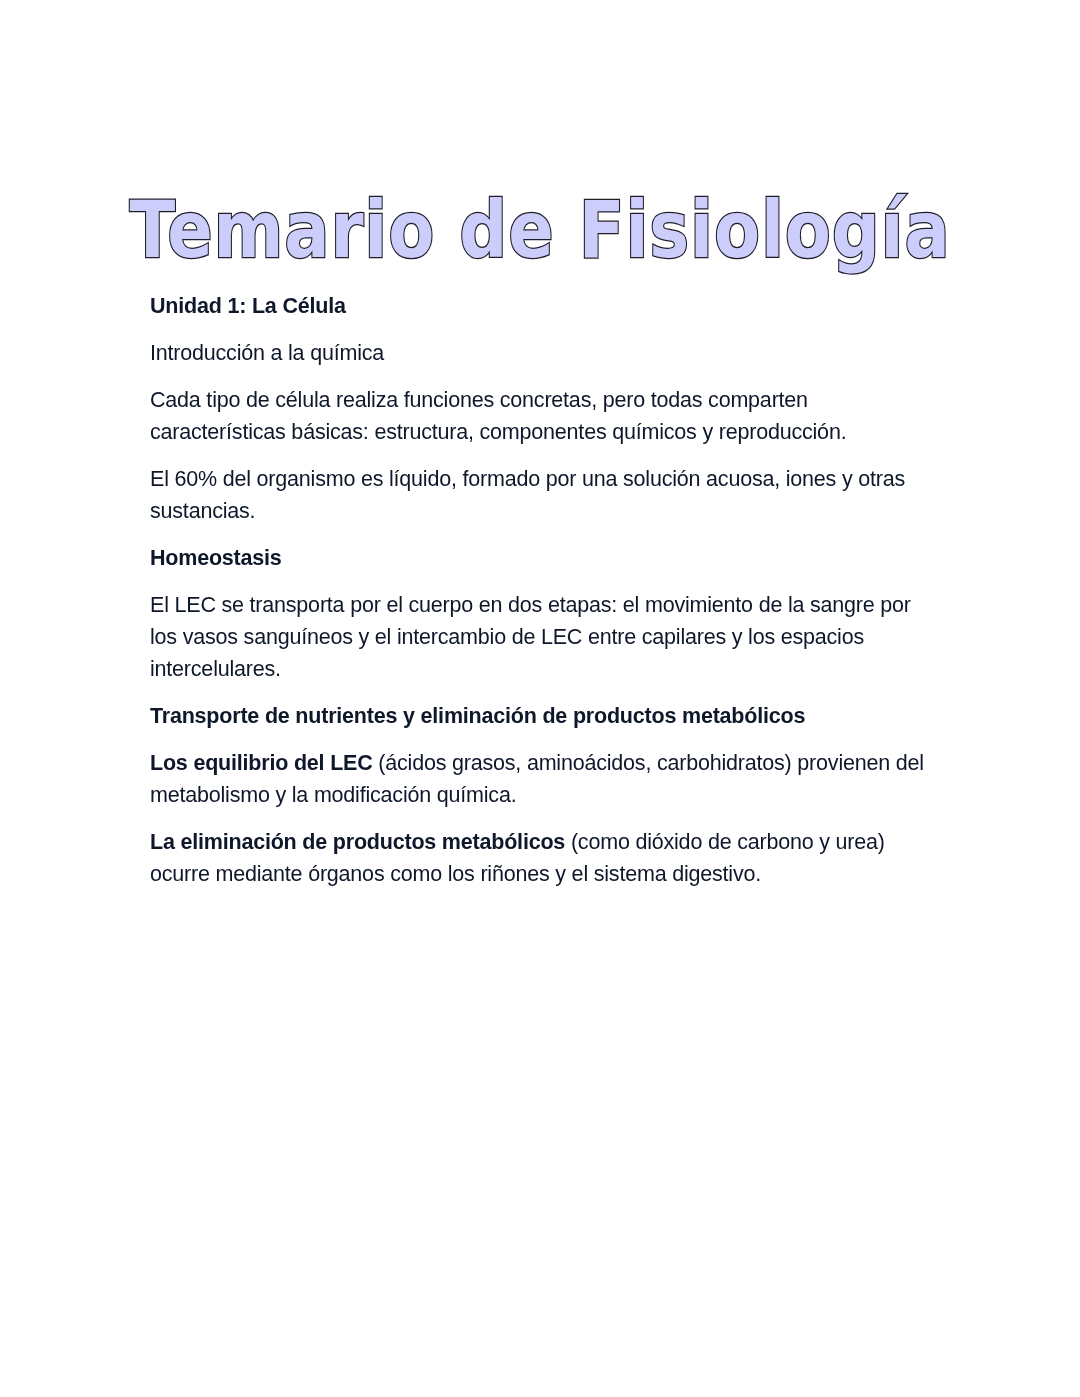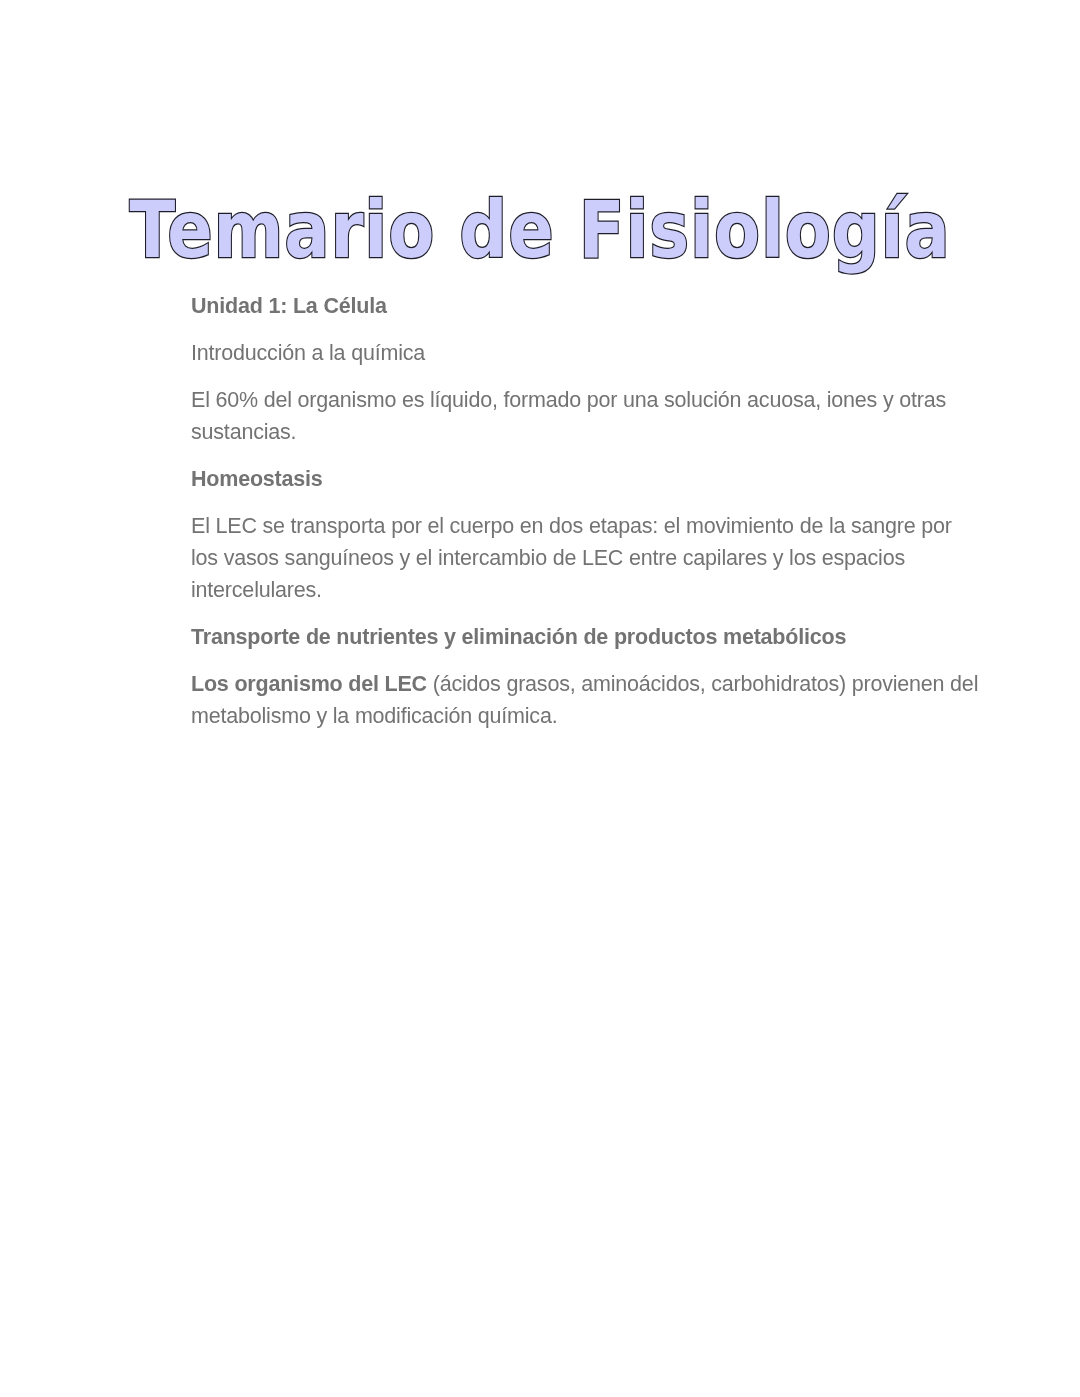--- a/index.html
+++ b/index.html
@@ -17,38 +17,39 @@
       paint-order: stroke fill;
       line-height: 100px;
       transform: scaleX(0.86);
       transform-origin: 540px 50%;
     }
     .content {
       position: absolute;
       left: 150px; top: 290px; width: 790px;
       font-family: "Liberation Sans", sans-serif;
       font-size: 21.5px;
-      color: #737373;
+      color: #0f172a;
       letter-spacing: -0.2px;
-      margin-left: 41px;
     }
     .content p { margin: 0 0 15px 0; line-height: 32px; }
     .content b { font-weight: bold; }
   </style>
 </head>
 <body>
 
 <h1 class="title">Temario de Fisiología</h1>
 
 <div class="content">
 
   <p><b>Unidad 1: La Célula</b></p>
   <p>Introducción a la química</p>
+  <p>Cada tipo de célula realiza funciones concretas, pero todas comparten características básicas: estructura, componentes químicos y reproducción.</p>
 
   <p>El 60% del organismo es líquido, formado por una solución acuosa, iones y otras sustancias.</p>
 
   <p><b>Homeostasis</b></p>
   <p>El LEC se transporta por el cuerpo en dos etapas: el movimiento de la sangre por los vasos sanguíneos y el intercambio de LEC entre capilares y los espacios intercelulares.</p>
 
   <p><b>Transporte de nutrientes y eliminación de productos metabólicos</b></p>
-  <p><b>Los organismo del LEC</b><span> (ácidos grasos, aminoácidos, carbohidratos) provienen del metabolismo y la modificación química.</span></p>
+  <p><b>Los equilibrio del LEC</b><span> (ácidos grasos, aminoácidos, carbohidratos) provienen del metabolismo y la modificación química.</span></p>
+  <p><b>La eliminación de productos metabólicos</b><span> (como dióxido de carbono y urea) ocurre mediante órganos como los riñones y el sistema digestivo.</span></p>
 
 </div>
 
 </body></html>

